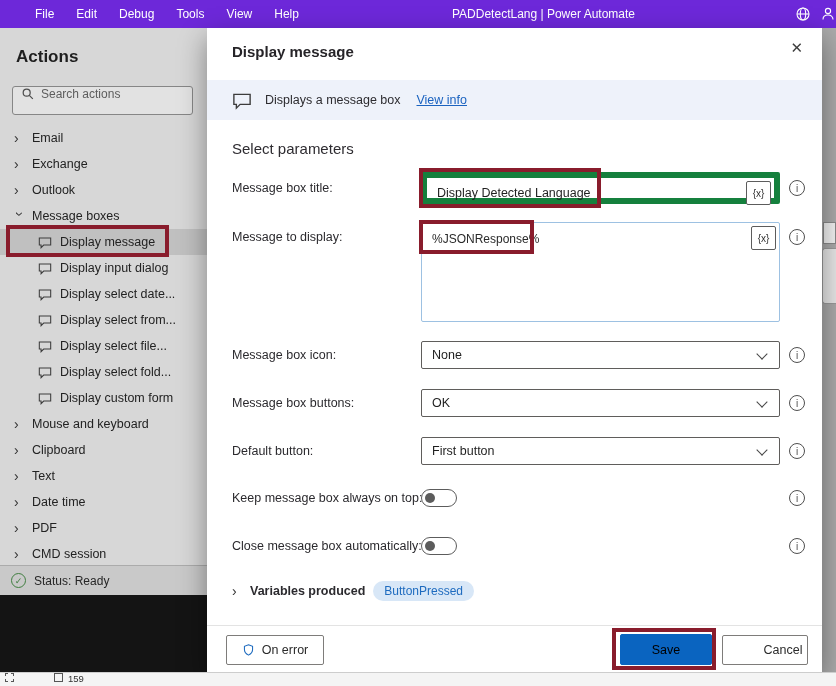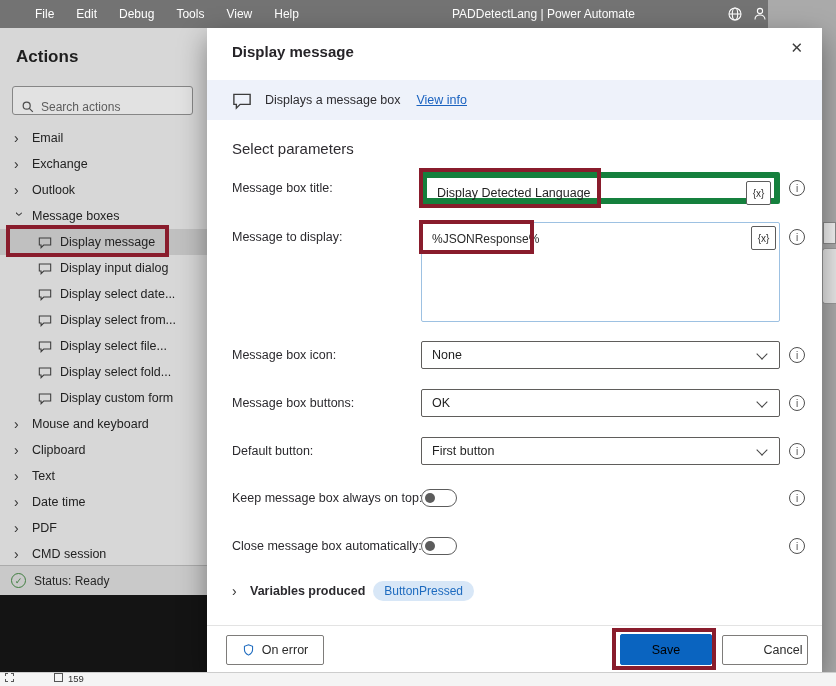--- a/index.html
+++ b/index.html
@@ -1,31 +1,31 @@
 <!DOCTYPE html>
 <html><head>
 <meta charset="utf-8">
 <style>
   * { box-sizing: border-box; margin: 0; padding: 0; }
   html,body { width:836px; height:686px; }
   body { font-family:"Liberation Sans","DejaVu Sans",sans-serif; background:#aaaaaa; overflow:hidden; }
   .app { position:relative; width:836px; height:686px; overflow:hidden; }
 
   
-  .menubar { position:absolute; left:0; top:0; width:768px; height:28px; background:#737373; z-index:3; }
+  .menubar { position:absolute; left:0; top:0; width:836px; height:28px; background:#6d28d9; z-index:3; }
   .menu-items { position:absolute; left:24px; top:0; display:flex; }
   .menu-item { color:#fff; font-size:12px; line-height:28px; padding:0 11px; cursor:default; }
   .app-title { position:absolute; left:452px; top:0; line-height:28px; color:#fff; font-size:12px; white-space:nowrap; }
   .menu-icons { position:absolute; right:0px; top:6px; display:flex; gap:9px; }
   .menu-icons span { width:16px; height:16px; display:inline-block; }
 
   
   .sidebar { position:absolute; left:0; top:28px; width:207px; height:567px; background:#d7d7d7; z-index:1; }
   .sidebar-title { position:absolute; left:16px; top:19px; font-size:17px; font-weight:600; color:#1e1e1e; }
-  .searchbox { position:absolute; left:12px; right:14px; top:58px; height:29px; background:#e2e2e2; border:1px solid #868686; border-radius:3px; display:flex; align-items:flex-end; padding:0 8px; gap:6px; }
+  .searchbox { position:absolute; left:12px; right:14px; top:58px; height:29px; background:#e2e2e2; border:1px solid #868686; border-radius:3px; display:flex; align-items:flex-start; padding:0 8px; gap:6px; }
   .search-input { flex:1; border:none; outline:none; background:transparent; font-size:12px; color:#333; font-family:inherit; }
   .search-input::placeholder { color:#5d5d5d; }
   .tree { position:absolute; left:0; right:0; top:97px; bottom:30px; overflow:hidden; }
   .tree-row { height:26px; display:flex; align-items:center; gap:8px; font-size:12.5px; color:#222; cursor:default; }
   .tree-row.group { padding-left:14px; }
   .tree-row.action { padding-left:38px; }
   .tree-row.selected { background:#c0c0c0; }
   .chev { display:inline-block; width:10px; font-size:14px; color:#333; line-height:1; transform-origin:50% 55%; }
   .chev.down { transform:rotate(90deg); }
   .msgicon { display:inline-flex; width:14px; height:14px; }

